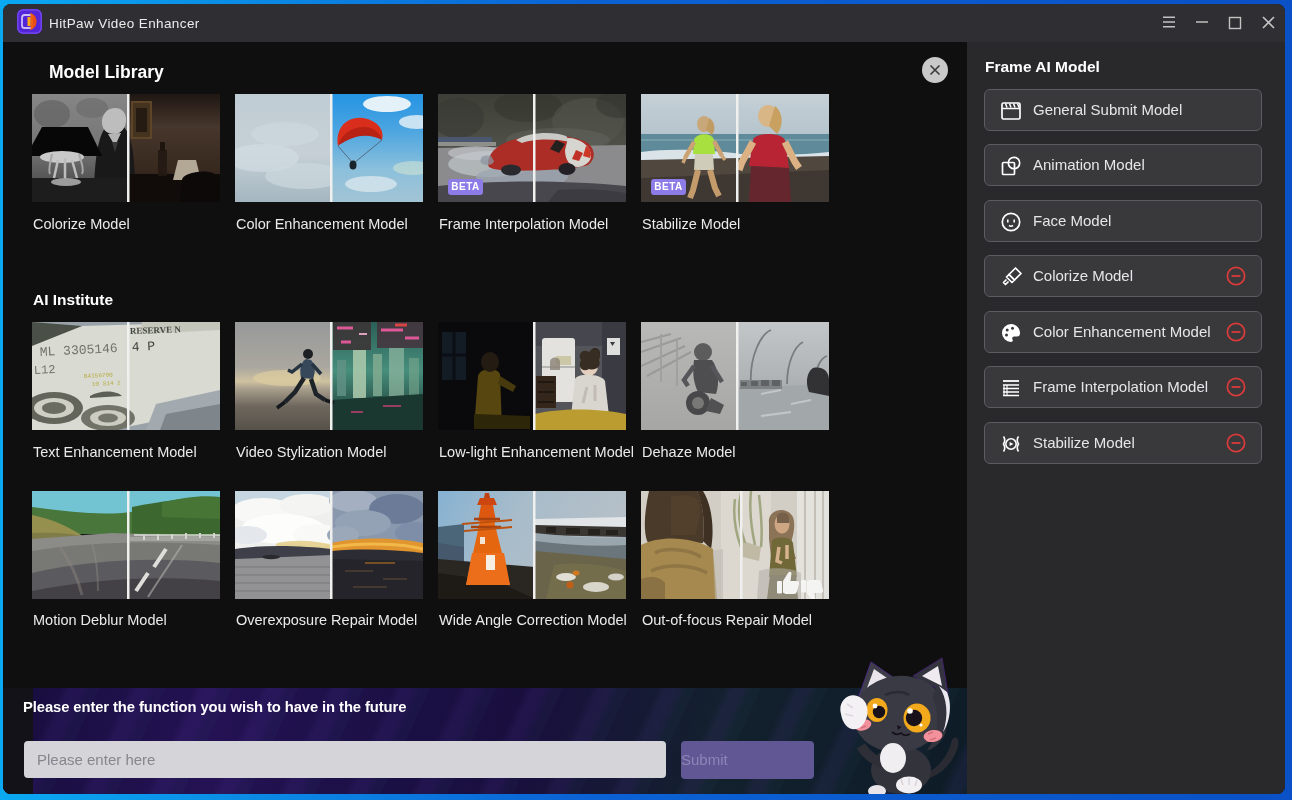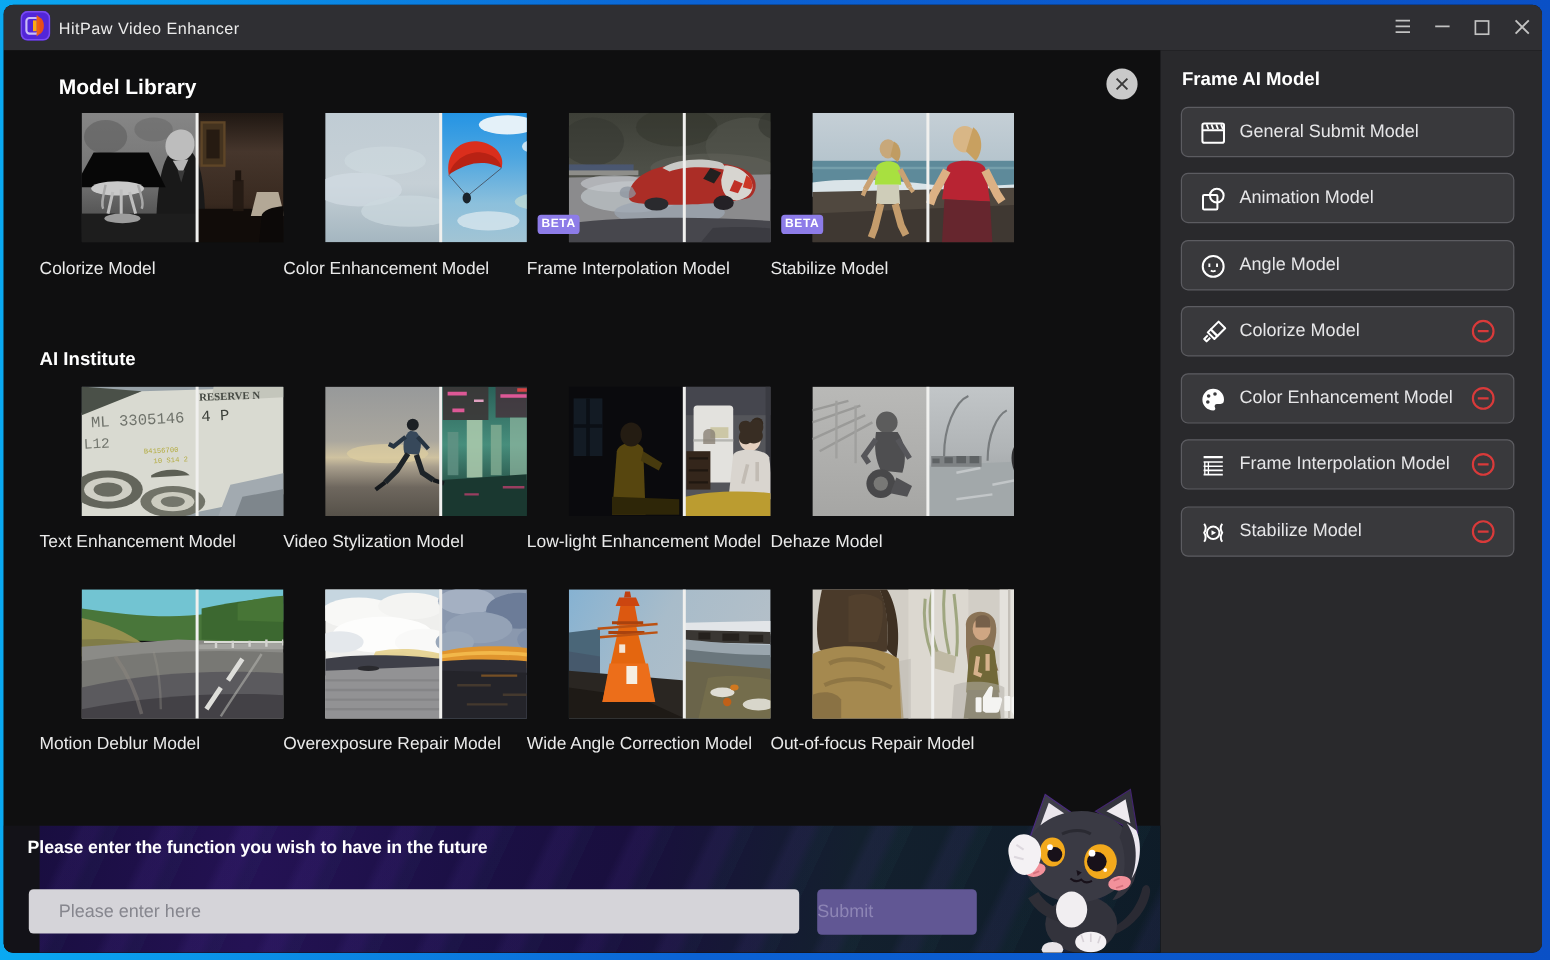--- a/index.html
+++ b/index.html
@@ -9,34 +9,34 @@
   .window { position:absolute; left:3px; top:4px; width:1282px; height:790px;
             border-radius:8px; overflow:hidden; background:#101012; }
   .titlebar { position:absolute; left:0; top:0; width:1282px; height:38px; background:#2f2f33; }
   .appicon { position:absolute; left:14px; top:5px; width:25px; height:25px; }
   .apptitle { position:absolute; left:46px; top:12px; font-size:13.5px; color:#ececec; letter-spacing:0.4px; }
   .main { position:absolute; left:0; top:38px; width:964px; height:752px; background:#0f0f10; }
   .sidebar { position:absolute; left:964px; top:38px; width:318px; height:752px; background:#29292c; }
   .h1 { position:absolute; font-weight:bold; color:#fff; }
   .closebtn { position:absolute; left:919px; top:53px; width:26px; height:26px; border-radius:50%;
               background:#c9c9c9; }
-  .card { position:absolute; width:204px; height:108px; overflow:hidden;padding-left:36px; }
+  .card { position:absolute; width:204px; height:108px; overflow:hidden; }
   .card svg { display:block; }
   .clabel { position:absolute; font-size:14.5px; color:#eaeaea; white-space:nowrap; }
   .beta { position:absolute; left:10px; top:85px; width:35px; height:16px; background:#8d7ce8;
           border-radius:3px; color:#fff; font-size:10px; text-align:center; line-height:16px;
           font-weight:bold; letter-spacing:0.5px; }
   .footer { position:absolute; left:0; top:684px; width:964px; height:106px; background:#131218; overflow:hidden; }
   .fimg { position:absolute; left:30px; top:0; right:0; bottom:0;
           background:linear-gradient(100deg,#190e40 0%,#241254 20%,#1b1045 38%,#190f3e 52%,#13202e 72%,#0e1c28 100%); }
   .fstreaks { position:absolute; left:30px; top:0; right:0; bottom:0;
           background:repeating-linear-gradient(115deg, rgba(125,85,225,0.00) 0 26px, rgba(125,85,225,0.08) 34px 44px, rgba(60,170,160,0.03) 52px 60px); }
   .ftext { position:absolute; left:20px; top:695px; font-size:14.8px; font-weight:bold; color:#fff; letter-spacing:-0.1px; }
   .finput { position:absolute; left:21px; top:737px; width:642px; height:37px; background:#d5d4d9;
-            border-radius:4px; color:#86868e; font-size:15px; line-height:37px; padding-left:25px; }
+            border-radius:4px; color:#86868e; font-size:15px; line-height:37px; padding-left:13px; }
   .fsubmit { position:absolute; left:678px; top:737px; width:133px; height:38px; background:#615794;
              border-radius:4px; color:#8d85b5; font-size:15px; text-align:left; line-height:38px; }
   .sbh { position:absolute; left:982px; top:54px; font-size:15.5px; font-weight:bold; color:#fff; }
   .sbtn { position:absolute; left:981px; width:278px; height:42px; background:#39393c;
           border:1px solid #5c5c61; border-radius:6px; }
   .sbtn .ic { position:absolute; left:14px; top:9px; width:24px; height:24px; }
   .sbtn .lb { position:absolute; left:48px; top:0; height:40px; line-height:40px; font-size:15px; color:#e6e6e8; white-space:nowrap; }
   .sbtn .minus { position:absolute; right:15px; top:10px; width:20px; height:20px; }
   .winctl { position:absolute; top:0; height:38px; }
 </style>
@@ -538,21 +538,21 @@
       <circle cx="15" cy="9" r="5.7"></circle>
     </svg>
     <div class="lb">Animation Model</div>
   </div>
   <div class="sbtn" style="top:196px;">
     <svg class="ic" viewBox="0 0 24 24" fill="none" stroke="#fff" stroke-width="1.7">
       <circle cx="12" cy="12" r="8.7"></circle>
       <path d="M8.8 9.5 V12.5 M15.2 9.5 V12.5" stroke-width="1.6"></path>
       <path d="M10 15.5 Q12 16.8 14 15.5" stroke-width="1.5"></path>
     </svg>
-    <div class="lb">Angle Model</div>
+    <div class="lb">Face Model</div>
   </div>
   <div class="sbtn" style="top:251px;">
     <svg class="ic" viewBox="0 0 24 24" fill="none" stroke="#fff" stroke-width="1.7">
       <path d="M10 9.5 L16.5 3 L22 8.5 L15.5 15 Z" stroke-linejoin="round"></path>
       <path d="M10 9.5 L15.5 15 L13 17.5 L7.5 12 Z" stroke-linejoin="round"></path>
       <path d="M7.5 14.5 L4.5 17.5 L6.5 19.5 L9.5 16.5" stroke-linejoin="round"></path>
     </svg>
     <div class="lb">Colorize Model</div>
     <svg class="minus" viewBox="0 0 20 20">
         <circle cx="10" cy="10" r="8.6" fill="none" stroke="#d93a3a" stroke-width="1.8"></circle>

